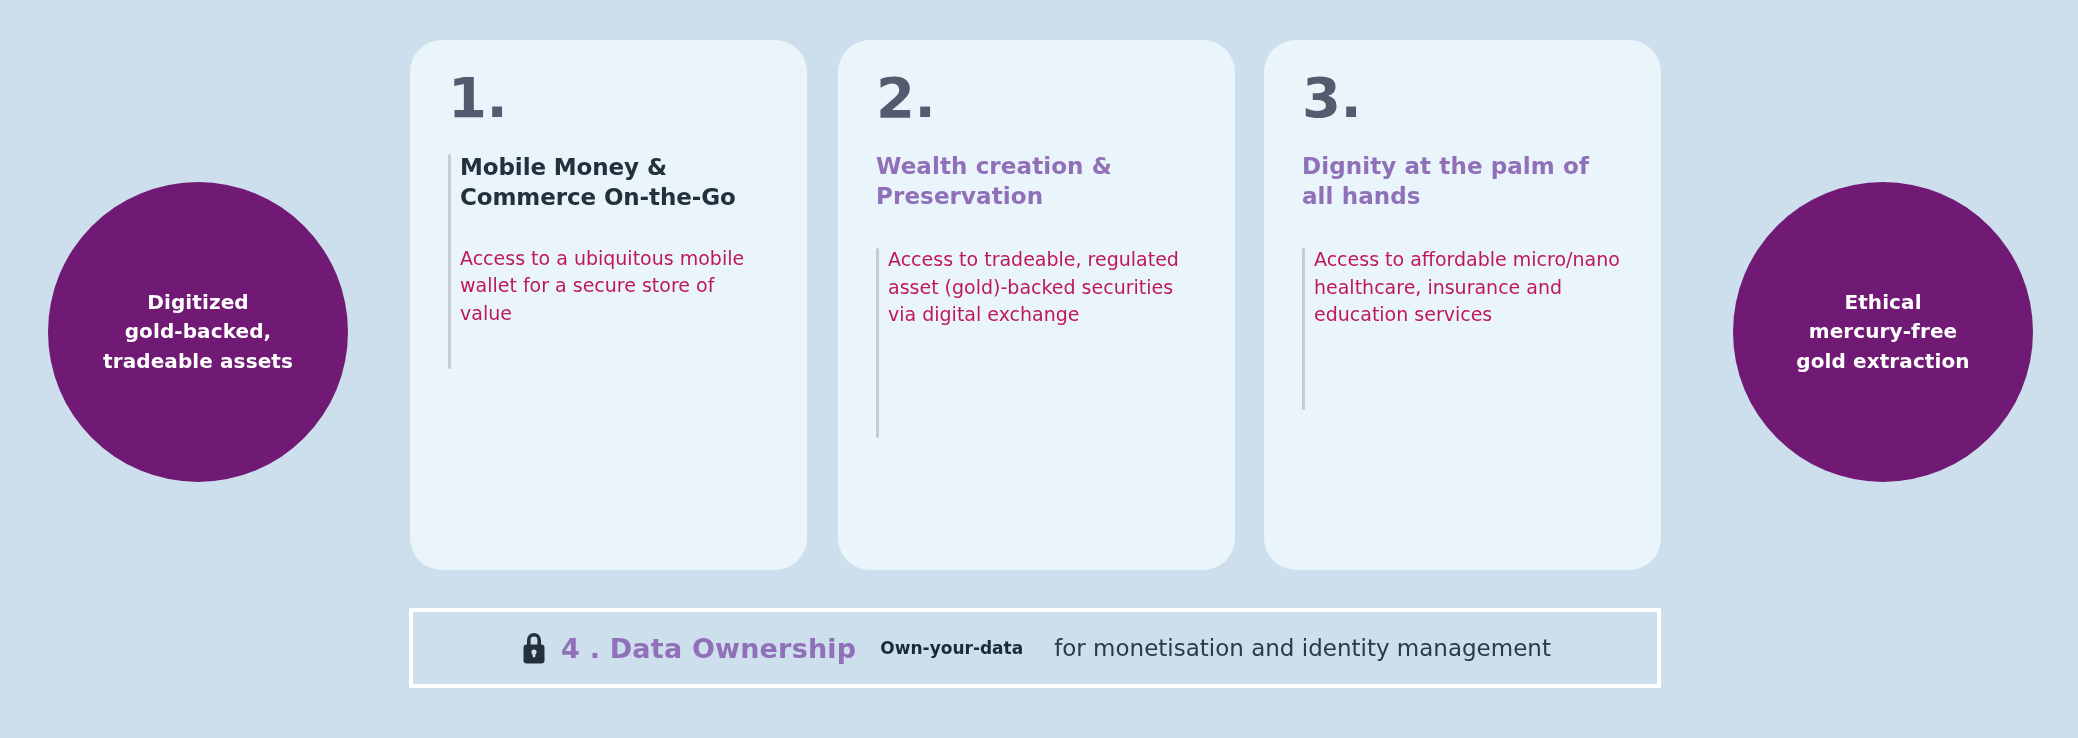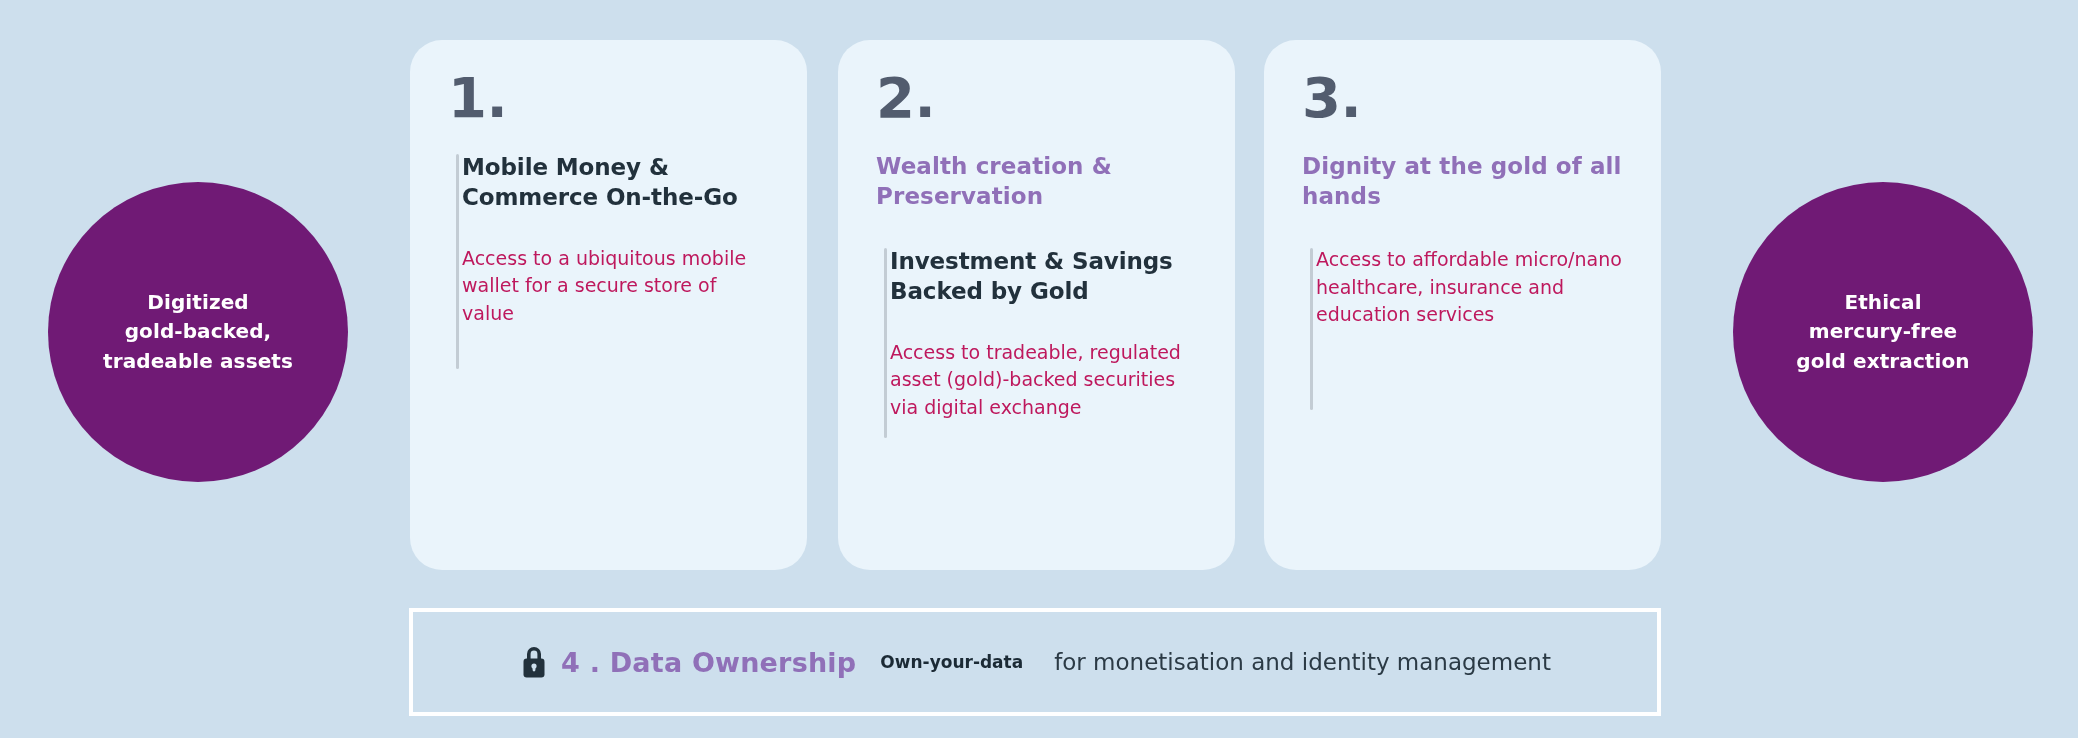--- a/index.html
+++ b/index.html
@@ -61,22 +61,21 @@
   .card-heading {
     color: #9070b8;
     font-size: 23px;
     font-weight: bold;
     line-height: 1.3;
     margin: 0 0 34px 0;
     letter-spacing: 0.1px;
   }
   .card-body {
     position: relative;
-    padding-left: 6px;
-    margin-left: 8px;
+    padding-left: 12px;
   }
   .card-rule {
     position: absolute;
     left: 0;
     top: 2px;
     width: 3px;
     background: #c3ccd4;
     border-radius: 2px;
   }
   #card-1 .card-rule { height: 215px; }
@@ -97,21 +96,21 @@
     line-height: 1.46;
     margin: 0;
   }
 
   
   #bottom-bar {
     position: absolute;
     left: 409px;
     top: 608px;
     width: 1252px;
-    height: 108px;
+    height: 80px;
     box-sizing: border-box;
     background: #cddfed;
     border: 4px solid #ffffff;
     display: flex;
     align-items: center;
     justify-content: center;
     gap: 12px;
   }
   .lock-icon {
     display: inline-flex;
@@ -157,28 +156,27 @@
     <div class="card-subtitle">Mobile Money &amp; Commerce On-the-Go</div>
     <div class="card-desc">Access to a ubiquitous mobile wallet for a secure store of value</div>
   </div>
 </div>
 
 <div class="card" id="card-2">
   <div class="card-number">2.</div>
   <div class="card-heading">Wealth creation &amp; Preservation</div>
   <div class="card-body">
     <div class="card-rule"></div>
-    <div class="card-subtitle">Investment &amp; Savings Backed by Gold</div>
     <div class="card-desc">Access to tradeable, regulated asset (gold)-backed securities via digital exchange</div>
   </div>
 </div>
 
 <div class="card" id="card-3">
   <div class="card-number">3.</div>
-  <div class="card-heading">Dignity at the gold of all hands</div>
+  <div class="card-heading">Dignity at the palm of all hands</div>
   <div class="card-body">
     <div class="card-rule"></div>
     <div class="card-desc">Access to affordable micro/nano healthcare, insurance and education services</div>
   </div>
 </div>
 
 <div class="circle" id="circle-right">
   <div class="circle-text">
     <div>Ethical</div>
     <div>mercury-free</div>

